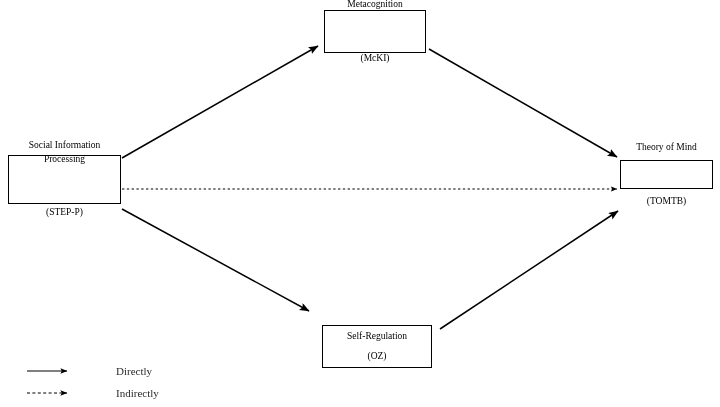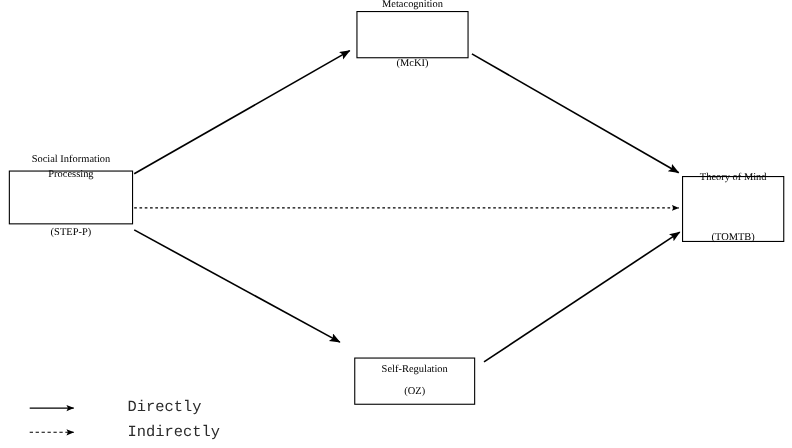--- a/index.html
+++ b/index.html
@@ -39,21 +39,21 @@
     color: #000000;
     text-align: center;
     z-index: 3;
   }
   .node .nl { display: block; white-space: nowrap; }
   .node .nl2 { display: block; white-space: nowrap; margin-top: 40px; }
 
   #node-step-p  { left: 8px;   top: 155px; width: 113px; height: 49px; }
   #node-mcki    { left: 324px; top: 10px;  width: 102px; height: 43px; }
   #node-oz      { left: 322px; top: 285px; width: 110px; height: 43px; margin-top: 40px; }
-  #node-tomtb   { left: 620px; top: 160px; width: 93px;  height: 60px; }
+  #node-tomtb   { left: 620px; top: 160px; width: 93px;  height: 29px; }
 
   #node-oz .nl  { margin-bottom: 3px; }
   #node-oz .nl2 { margin-top: 3px; font-family: Liberation Serif, serif; }
 
   .legend {
     position: absolute;
     left: 26px;
     top: 360px;
     z-index: 3;
   }
@@ -62,22 +62,22 @@
     align-items: center;
     height: 22px;
   }
   .legend-key {
     width: 50px;
     height: 12px;
     position: relative;
   }
   .legend-key svg { position: absolute; left: 0; top: 0; }
   .legend-label {
-    font-family: Liberation Mono, monospace;
-    font-size: 14px;
+    font-family: Liberation Serif, serif;
+    font-size: 11px;
     color: #2b2b2b;
     margin-left: 4px;
     white-space: nowrap;
     padding-left: 36px;
   }
 </style>
 </head>
 <body>
 
 <div id="canvas">

